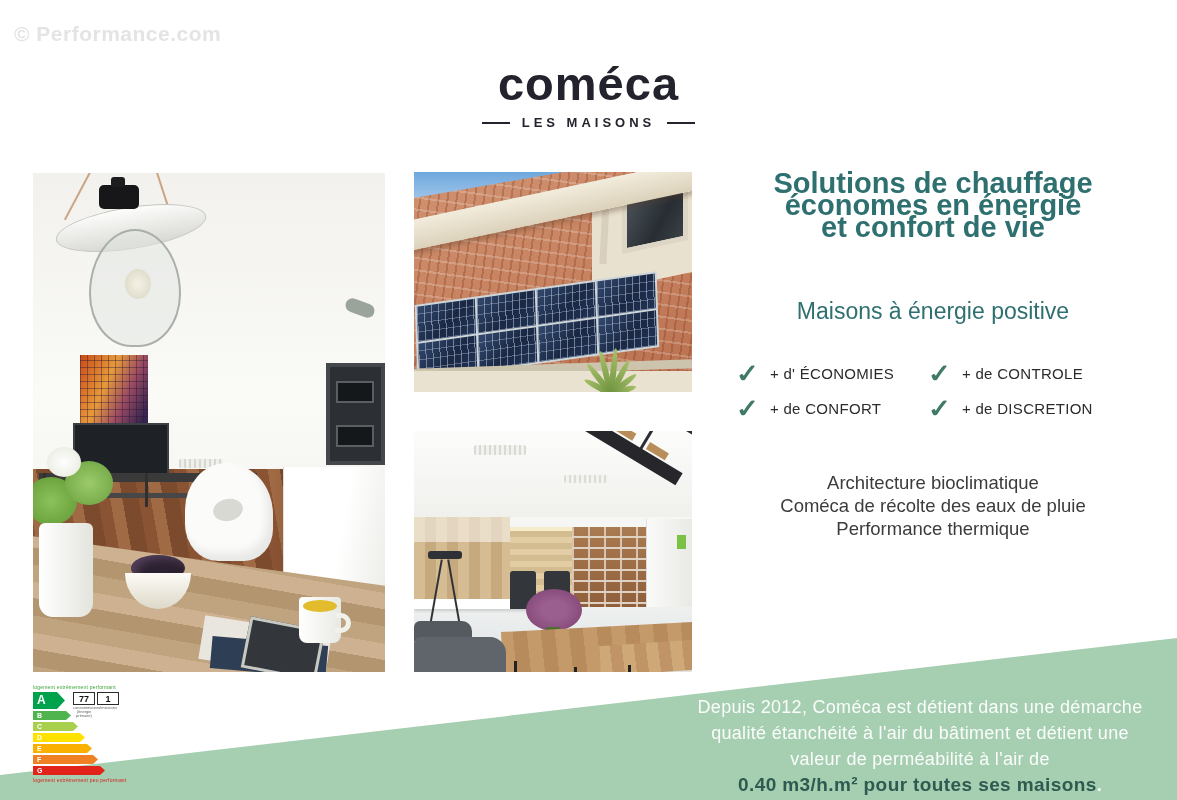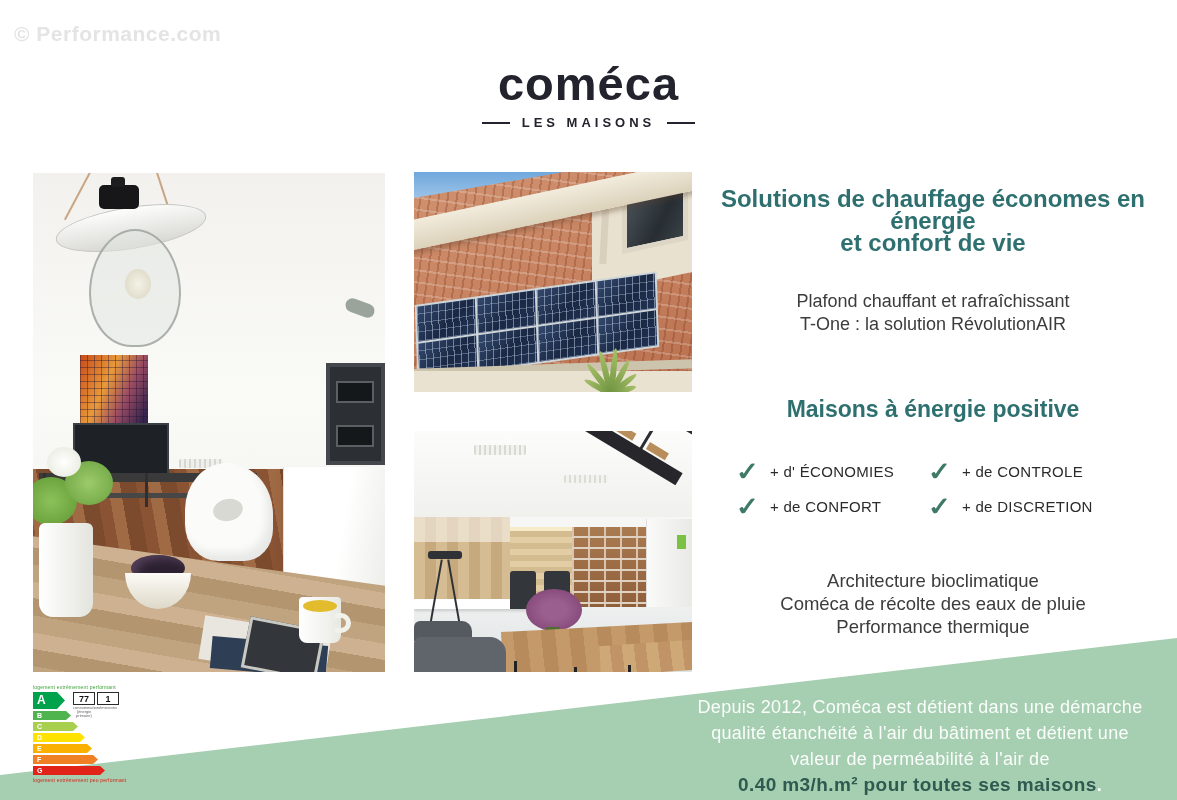--- a/index.html
+++ b/index.html
@@ -166,23 +166,23 @@
   .pk-leg3 { left:214px; top:234px; width:3px; height:7px; background:#222; }
   .pk-flower-blob { left:112px; top:158px; width:56px; height:42px; border-radius:50%;
     background:radial-gradient(#9a5f8e 30%,#7a3f6e); }
   .pk-stems { left:132px; top:196px; width:14px; height:14px; background:#4e6e35; }
   .pk-vase2 { left:130px; top:208px; width:18px; height:14px; background:#3a3f3a; }
   .pk-sofa { left:0; top:206px; width:92px; height:35px; background:#60656b; border-radius:6px 16px 0 0; }
   .pk-sofa-back { left:0; top:190px; width:58px; height:20px; background:#555a60; border-radius:6px 10px 0 0; }
 
   
   .right-col { position:absolute; left:700px; top:172px; width:466px; text-align:center; }
-  .rc-heading { font-size:24px; line-height:22px; font-weight:700; color:var(--accent,#2e6f6f);margin-top:16px; }
+  .rc-heading { font-size:29px; line-height:22px; font-weight:700; color:var(--accent,#2e6f6f); }
   .rc-sub { margin-top:36px; font-size:18px; line-height:23px; color:var(--body_text,#3c3c3c); }
-  .rc-heading2 { margin-top:60px; font-size:23px; font-weight:700; color:var(--accent,#2e6f6f); }
+  .rc-heading2 { margin-top:60px; font-size:23px; font-weight:400; color:var(--accent,#2e6f6f); }
   .benefits { margin-top:36px; display:grid; grid-template-columns:192px 200px; justify-content:center;
     row-gap:10px; column-gap:0; }
   .benefit { display:flex; align-items:center; gap:12px; text-align:left; }
   .check { font-size:25px; font-weight:700; color:var(--check,#3f7a68); line-height:1;
     transform:scaleX(1.15) rotate(-4deg); }
   .benefit-label { font-size:15px; font-weight:500; color:#2b2b2b; letter-spacing:.3px; white-space:nowrap; }
   .features { margin-top:50px; font-size:18.5px; line-height:23px; color:var(--body_text,#3c3c3c); }
 
   
   .green-band { position:absolute; left:0; top:0; width:1177px; height:800px; z-index:1;
@@ -333,24 +333,20 @@
     <div class="pk-leg3"></div>
     <div class="pk-sofa-back"></div>
     <div class="pk-sofa"></div>
   </div>
 
   <section class="right-col">
     <h1 class="rc-heading">
       <span>Solutions de chauffage économes en énergie</span><br>
       <span>et confort de vie</span>
     </h1>
-    <p class="rc-sub">
-      <span>Plafond chauffant et rafraîchissant</span><br>
-      <span>T-One : la solution RévolutionAIR</span>
-    </p>
     <h2 class="rc-heading2">Maisons à énergie positive</h2>
     <div class="benefits">
       <div class="benefit">
         <span class="check">✓</span>
         <span class="benefit-label">+ d' ÉCONOMIES</span>
       </div>
       <div class="benefit">
         <span class="check">✓</span>
         <span class="benefit-label">+ de CONTROLE</span>
       </div>

